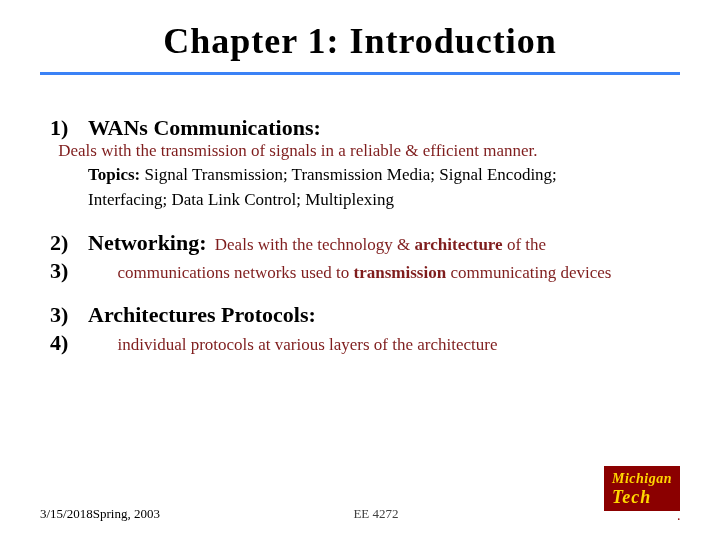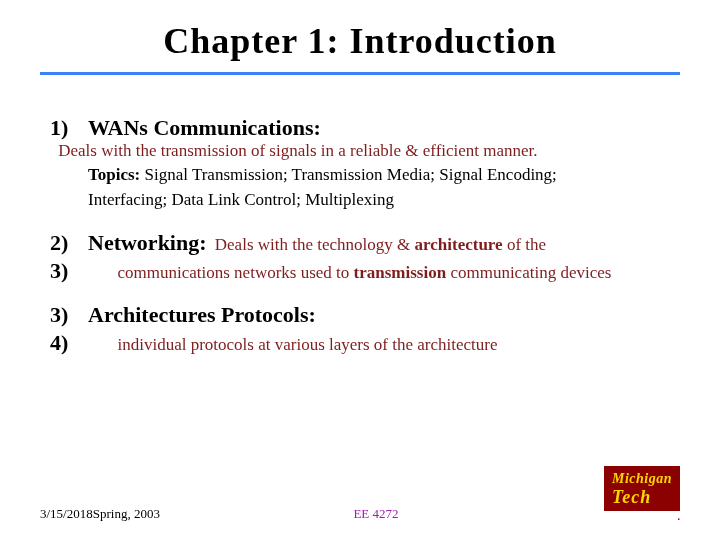--- a/index.html
+++ b/index.html
@@ -93,21 +93,21 @@
       align-items: flex-end;
     }
 
     .footer-left {
       font-size: 13px;
       color: #000;
     }
 
     .footer-center {
       font-size: 13px;
-      color: #a21caf;
+      color: #404040;
     }
 
     .footer-logo {
       display: flex;
       flex-direction: column;
       align-items: flex-end;
       padding-left: 12px;
     }
 
     .logo-box {

